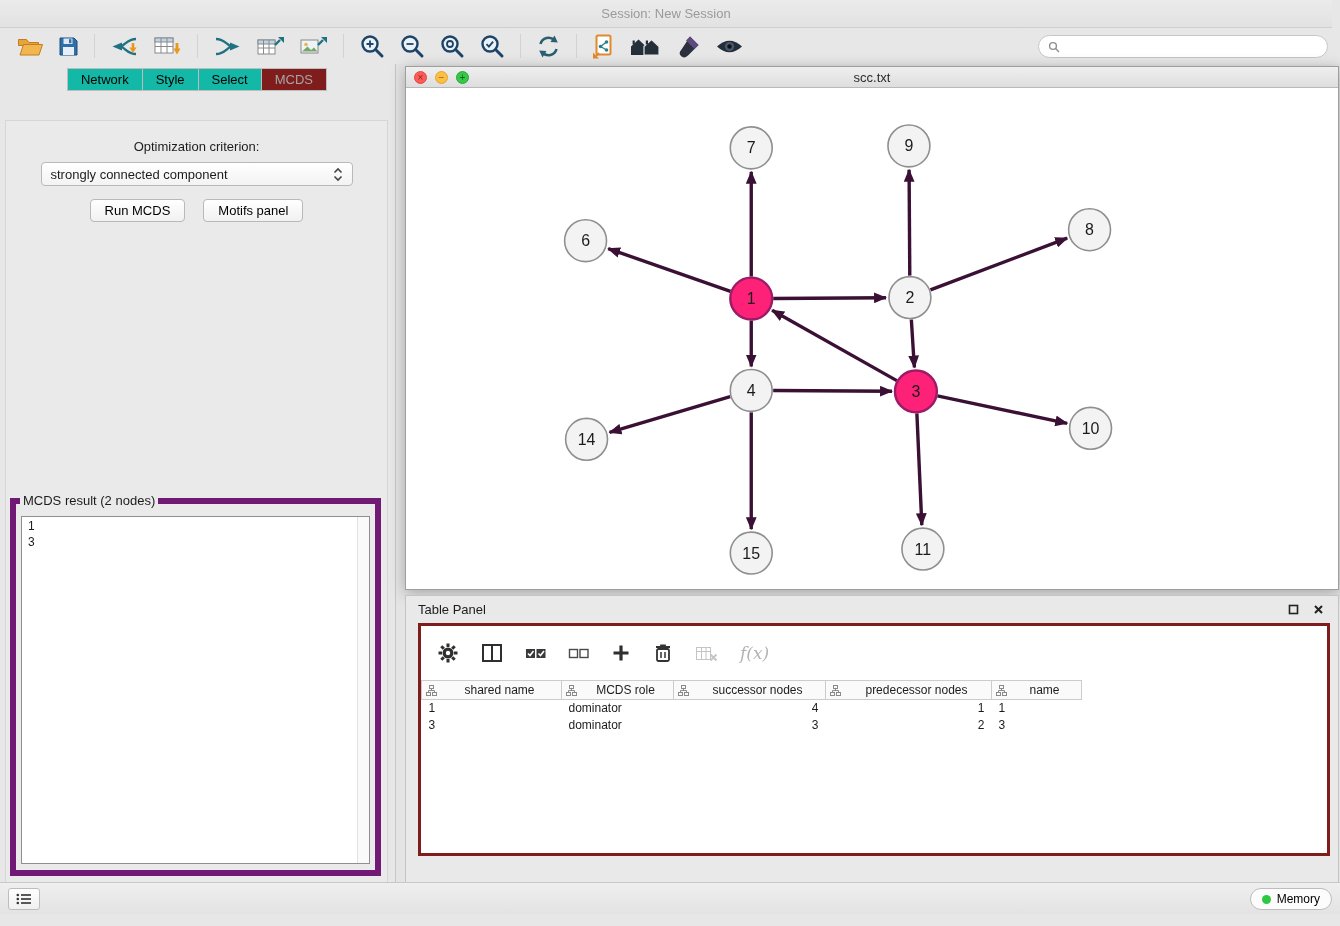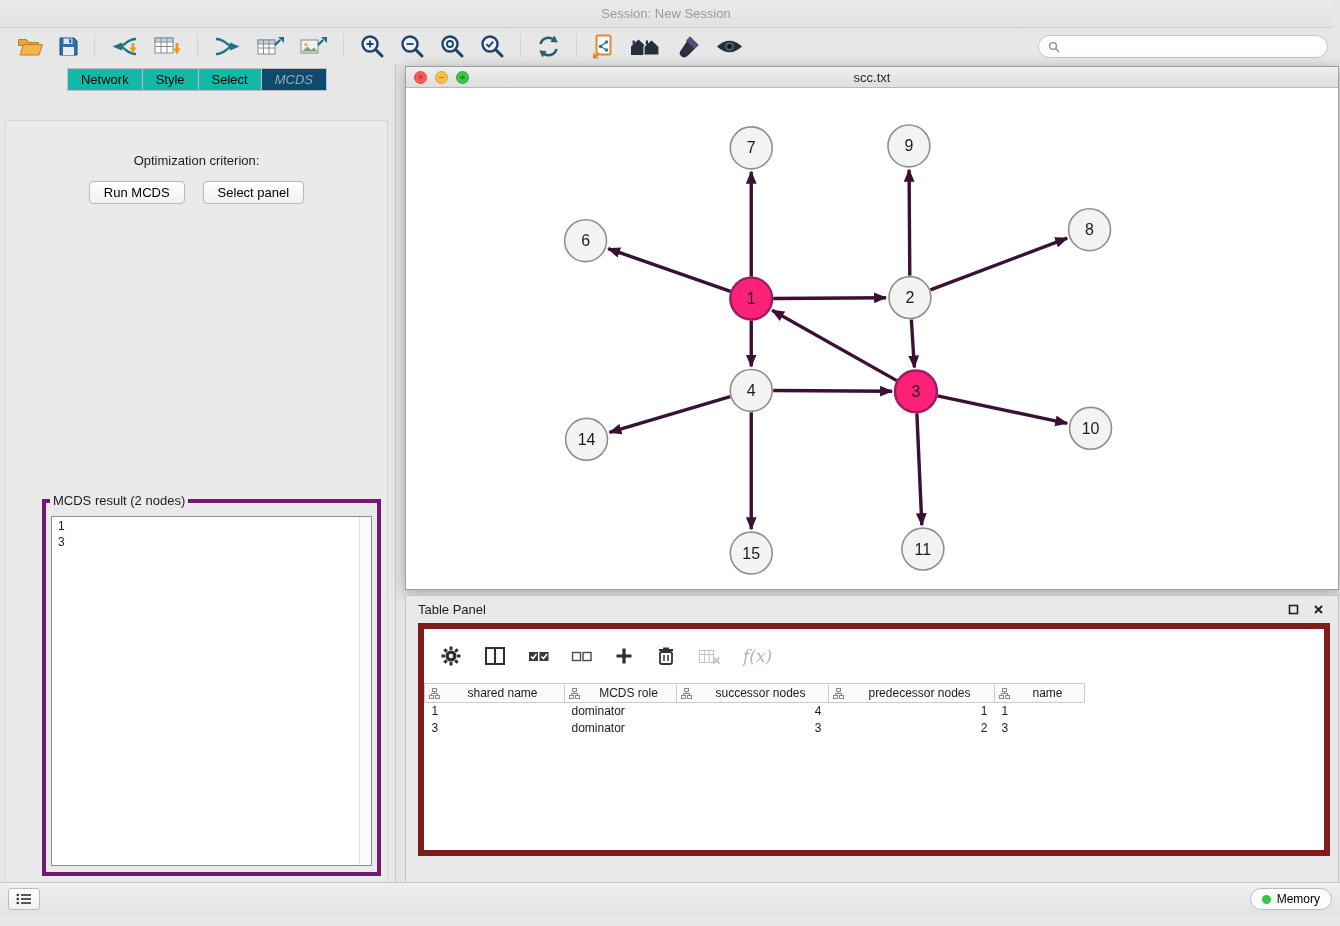--- a/index.html
+++ b/index.html
@@ -17,49 +17,49 @@
   .search-wrap{position:absolute;right:12px;top:7px;width:290px;height:23px;background:#fff;border:1px solid #c6c6c6;border-radius:12px;display:flex;align-items:center;padding:0 9px;gap:6px;}
   .search-input{border:none;outline:none;flex:1;font-size:12px;background:transparent;font-family:inherit;}
 
   
   .controlpanel{position:absolute;left:0;top:64px;width:396px;bottom:32px;background:#e7e7e7;border-right:1px solid #c6c6c6;}
   .cp-header{height:26px;display:flex;align-items:center;padding:0 10px;font-size:13px;}
   .panel-winbtns{margin-left:auto;display:flex;gap:10px;align-items:center;}
   .panel-winbtns .tbtn{padding:0 2px;height:18px;}
   .cp-tabs{display:flex;justify-content:center;margin-top:4px;position:relative;z-index:2;}
   .cp-tab{border:1px solid #bdbdbd;background:#14b8a6;padding:3px 13px;font-size:13px;margin-left:-1px;cursor:default;font-family:inherit;}
-  .cp-tab.active{background:#0c4a6e;color:#a6a6a6;font-style:italic;}
+  .cp-tab.active{background:#7f1d1d;color:#a6a6a6;}
   .cp-content{position:absolute;top:56px;left:5px;right:7px;bottom:5px;background:#eaeaea;border:1px solid #d6d6d6;}
-  .opt-label{text-align:center;margin-top:32px;font-size:13px;}
+  .opt-label{text-align:center;margin-top:18px;font-size:13px;}
   .mac-select{width:312px;height:24px;margin:8px auto 0;border:1px solid #b9b9b9;border-radius:4px;background:linear-gradient(#ffffff,#f3f3f3);display:flex;align-items:center;padding:0 9px;font-size:13px;cursor:default;}
   .mac-select .chev{margin-left:auto;display:flex;}
   .btn-row{display:flex;justify-content:center;gap:18px;margin-top:13px;}
   .mac-btn{border:1px solid #b9b9b9;border-radius:4px;background:linear-gradient(#ffffff,#f1f1f1);padding:3px 14px;font-size:13px;cursor:default;font-family:inherit;}
-  fieldset.result-fs{position:absolute;top:372px;left:4px;right:6px;bottom:12px;border:4px solid #701a75;margin-left:32px;}
+  fieldset.result-fs{position:absolute;top:372px;left:4px;right:6px;bottom:12px;border:6px solid #701a75;}
   fieldset.result-fs legend{font-size:13px;margin-left:4px;padding:0 3px;}
   .result-box{position:absolute;left:5px;right:5px;top:8px;bottom:6px;background:#fff;border:1px solid #8f8f8f;font-size:12px;line-height:16px;padding:1px 6px;overflow:hidden;}
   .result-scrollbar{position:absolute;right:0;top:0;bottom:0;width:12px;border-left:1px solid #e2e2e2;background:#fafafa;}
 
   
   .desktop{position:absolute;left:396px;top:64px;right:0;bottom:32px;background:#e4e4e4;}
   .netwin{position:absolute;left:9px;top:2px;right:1px;height:524px;background:#fff;border:1px solid #9e9e9e;box-shadow:0 3px 14px rgba(0,0,0,0.28);}
   .netwin-titlebar{height:21px;background:linear-gradient(#efefef,#dedede);border-bottom:1px solid #b8b8b8;position:relative;display:flex;align-items:center;justify-content:center;font-size:13px;color:#2c2c2c;}
   .traffic{position:absolute;left:8px;top:4px;display:flex;gap:8px;}
   .tl{width:13px;height:13px;border-radius:50%;display:flex;align-items:center;justify-content:center;font-size:10px;line-height:1;color:rgba(0,0,0,0.5);border:1px solid;cursor:default;padding:0;}
   .tl.red{background:#fc5b57;border-color:#e2463f;}
   .tl.yellow{background:#fdbe41;border-color:#e0a633;}
   .tl.green{background:#35c849;border-color:#2aa838;}
   .net-canvas{position:absolute;left:0;top:21px;right:0;bottom:0;}
   #graph-svg{width:100%;height:100%;display:block;}
   #graph-svg text{font-family:"Liberation Sans","DejaVu Sans",sans-serif;}
 
   
   .tablepanel{position:absolute;left:9px;top:531px;right:1px;height:295px;background:#e9e9e9;border:1px solid #c4c4c4;}
   .tp-header{height:26px;display:flex;align-items:center;padding:0 12px;font-size:13px;}
-  .tp-body{position:absolute;left:12px;right:8px;top:27px;bottom:33px;background:#fff;border:6px solid #7f1d1d;overflow:hidden;}
+  .tp-body{position:absolute;left:12px;right:8px;top:27px;bottom:33px;background:#fff;border:3px solid #7f1d1d;overflow:hidden;}
   .tp-toolbar{height:54px;display:flex;align-items:center;padding:0 16px;gap:22px;}
   .tp-toolbar .tbtn{padding:0;height:26px;}
   .fx-label{font-family:"DejaVu Serif","Liberation Serif",serif;font-style:italic;color:#b3b3b3;font-size:17px;}
   .tp-table{border-collapse:collapse;table-layout:fixed;}
   .tp-table th{border:1px solid #ccc;background:#fafafa;height:19px;font-weight:normal;font-size:12px;position:relative;padding:0 4px 0 20px;text-align:center;white-space:nowrap;overflow:hidden;}
   .th-ico{position:absolute;left:4px;top:4px;}
   .tp-table td{height:17px;padding:0 7px;font-size:12px;white-space:nowrap;overflow:hidden;}
   .tp-tabs{position:absolute;bottom:7px;left:0;right:0;display:flex;justify-content:center;}
   .tp-tab{border:1px solid #bdbdbd;background:#fcfcfc;padding:3px 12px;font-size:13px;margin-left:-1px;cursor:default;font-family:inherit;}
   .tp-tab.active{background:#d7d7d7;color:#9a9a9a;}
@@ -223,23 +223,32 @@
 
 <div class="controlpanel">
   <div class="cp-tabs">
     <button class="cp-tab">Network</button>
     <button class="cp-tab">Style</button>
     <button class="cp-tab">Select</button>
     <button class="cp-tab active">MCDS</button>
   </div>
   <div class="cp-content">
     <div class="opt-label">Optimization criterion:</div>
+    <div class="mac-select">
+      <span>strongly connected component</span>
+      <span class="chev">
+        <svg width="10" height="15" viewBox="0 0 10 15">
+          <path d="M1.5 5.5 L5 2 L8.5 5.5" fill="none" stroke="#444" stroke-width="1.6"></path>
+          <path d="M1.5 9.5 L5 13 L8.5 9.5" fill="none" stroke="#444" stroke-width="1.6"></path>
+        </svg>
+      </span>
+    </div>
     <div class="btn-row">
       <button class="mac-btn">Run MCDS</button>
-      <button class="mac-btn">Select panel</button>
+      <button class="mac-btn">Motifs panel</button>
     </div>
     <fieldset class="result-fs">
       <legend>MCDS result (2 nodes)</legend>
       <div class="result-box">
         <div id="mcds-result-list">
             <div>1</div>
             <div>3</div>
           </div>
         <div class="result-scrollbar"></div>
       </div>

